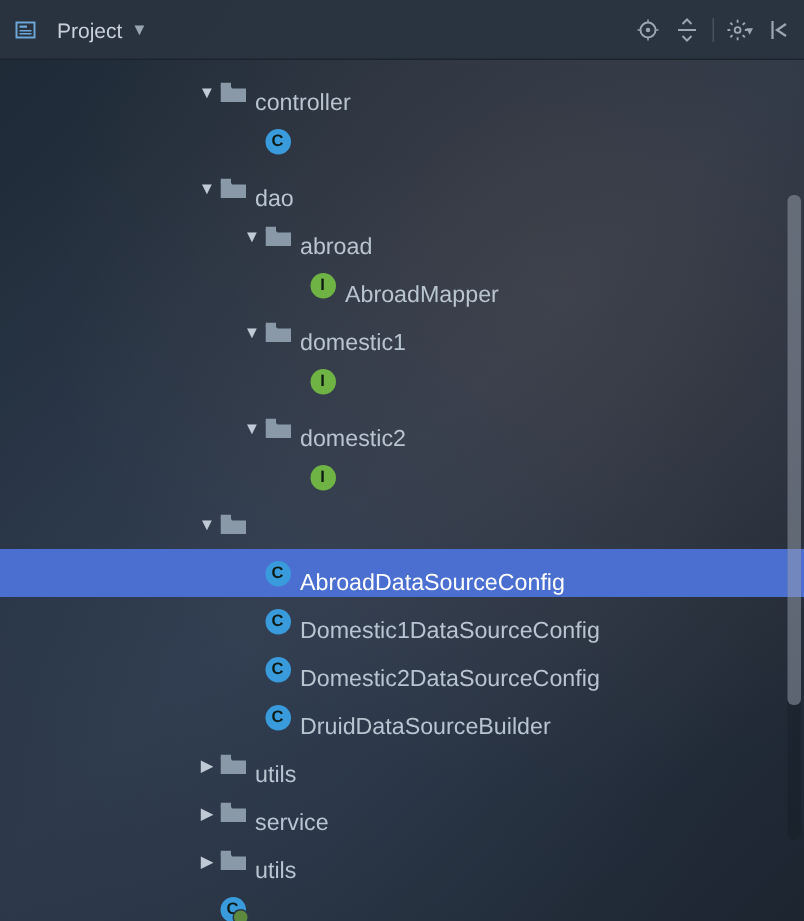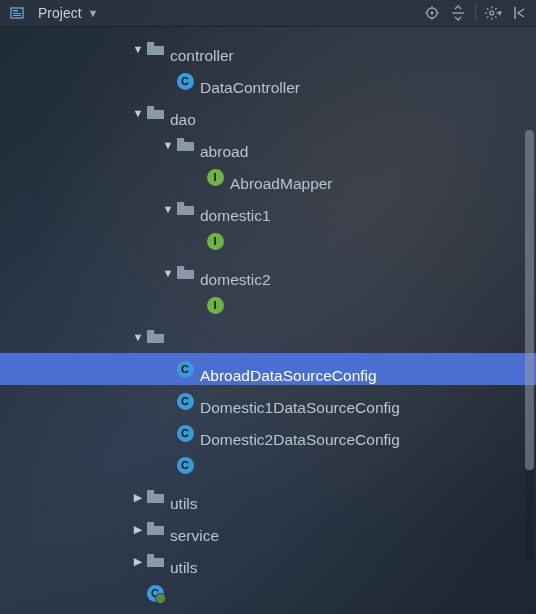--- a/index.html
+++ b/index.html
@@ -8,21 +8,21 @@
     background: #2b3a4a;
     background-image:
       radial-gradient(circle at 70% 30%, rgba(120,100,90,0.25), transparent 60%),
       radial-gradient(circle at 30% 70%, rgba(70,90,120,0.25), transparent 60%),
       linear-gradient(135deg, #1e2a36 0%, #2b3646 50%, #1c2530 100%);
     color: #b8c4d0;
     font-size: 15px;
     position: relative;
   }
   .toolbar {
-    height: 27px;
+    height: 40px;
     background: rgba(42,52,64,0.95);
     border-bottom: 1px solid rgba(0,0,0,0.3);
     display: flex;
     align-items: center;
     padding: 0 8px;
     justify-content: space-between;
   }
   .toolbar-left { display: flex; align-items: center; gap: 6px; cursor: pointer; }
   .toolbar-right { display: flex; align-items: center; gap: 8px; }
   .toolbar-right .tb-btn { width: 18px; height: 18px; display: flex; align-items: center; justify-content: center; cursor: pointer; }
@@ -147,21 +147,20 @@
         </svg>
       </span>
       <span class="label">controller</span>
     </div>
     <div class="row">
       <span class="pad" style="width: 160px;"></span>
       <span class="expand empty">▶</span>
       <span class="icon">
         <span class="circ c-class">C</span>
       </span>
-      <span class="label">DataController</span>
     </div>
     <div class="row">
       <span class="pad" style="width: 130px;"></span>
       <span class="expand">▼</span>
       <span class="icon">
         <svg class="folder-svg" width="17" height="14" viewBox="0 0 17 14">
           <path d="M0 2 L6 2 L8 4 L17 4 L17 13 L0 13 Z" fill="#8a99a8"></path>
           <rect x="0" y="0" width="7" height="3" fill="#8a99a8"></rect>
         </svg>
       </span>
@@ -255,20 +254,21 @@
         <span class="circ c-class">C</span>
       </span>
       <span class="label">Domestic2DataSourceConfig</span>
     </div>
     <div class="row">
       <span class="pad" style="width: 160px;"></span>
       <span class="expand empty">▶</span>
       <span class="icon">
         <span class="circ c-class">C</span>
       </span>
+      <span class="label">DruidDataSourceBuilder</span>
     </div>
     <div class="row">
       <span class="pad" style="width: 130px;"></span>
       <span class="expand">▶</span>
       <span class="icon">
         <svg class="folder-svg" width="17" height="14" viewBox="0 0 17 14">
           <path d="M0 2 L6 2 L8 4 L17 4 L17 13 L0 13 Z" fill="#8a99a8"></path>
           <rect x="0" y="0" width="7" height="3" fill="#8a99a8"></rect>
         </svg>
       </span>

